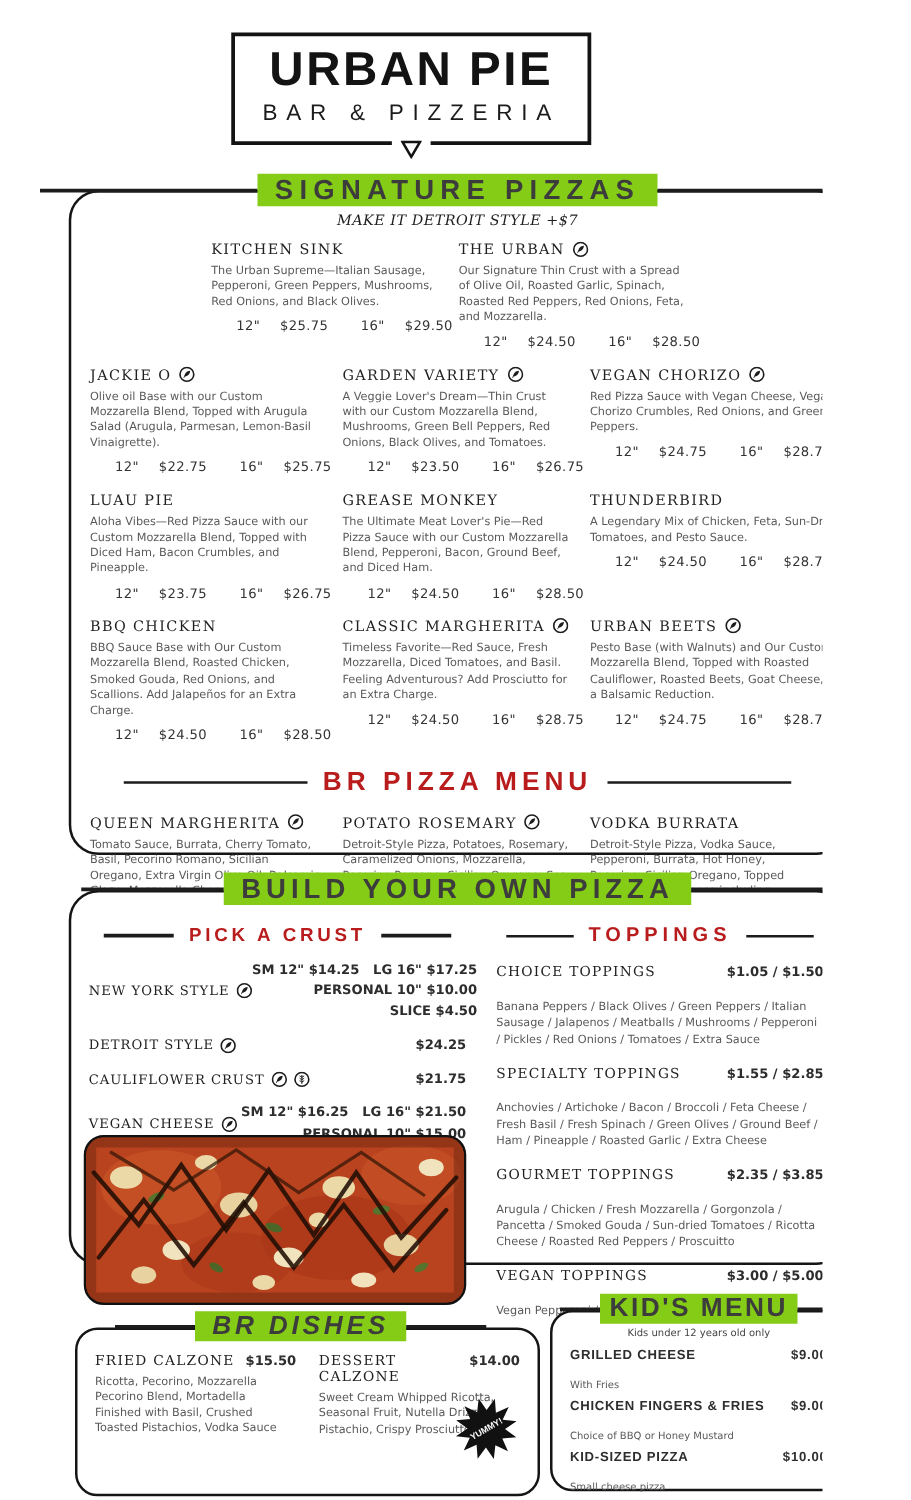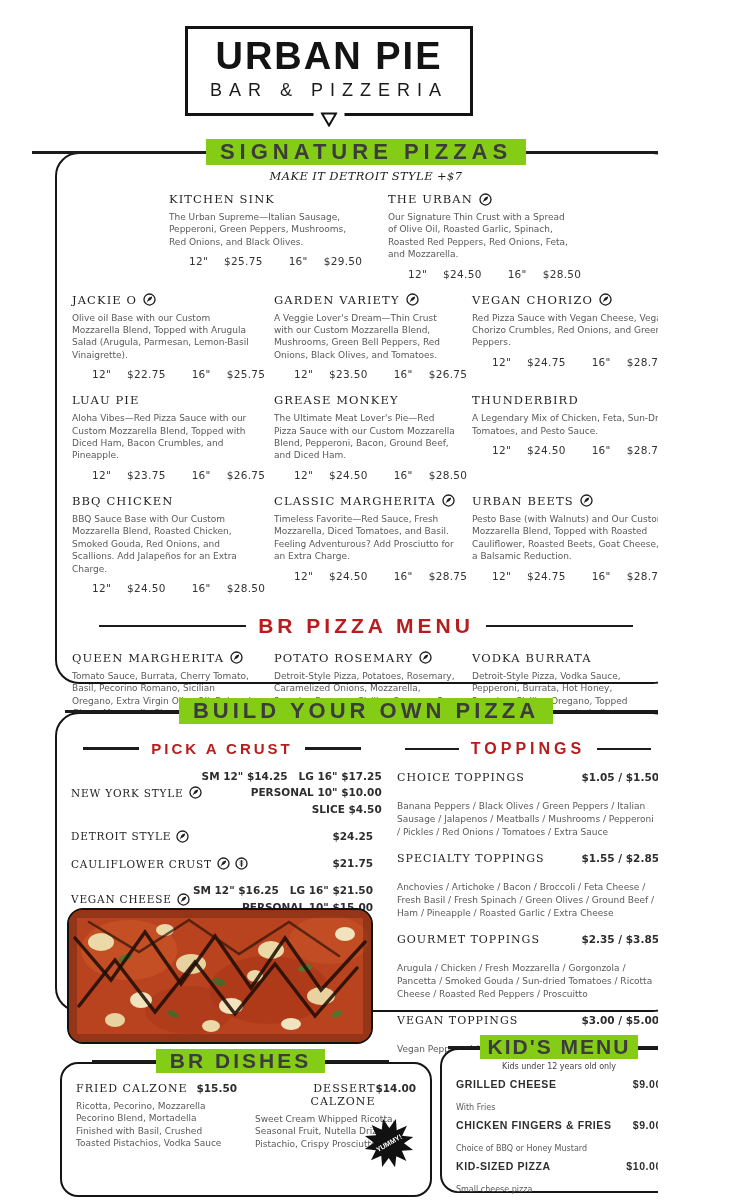--- a/index.html
+++ b/index.html
@@ -23,21 +23,21 @@
   .sub-heading .hline{flex:1;height:2.5px;background:#1c1c1c;}
   .sub-heading .htext{padding:0 12px;white-space:nowrap;}
 
   
   .sig-box{top:152px;left:55px;width:618px;height:528px;}
   .sig-box .sec-heading{top:-15px;left:-25px;right:-25px;font-size:22px;}
   .sig-box .sec-heading .htext{letter-spacing:5px;}
   .sig-sub{font-family:"DejaVu Serif",serif;font-style:italic;font-size:11.5px;text-align:center;
            color:#1d1d1d;padding-top:15px;letter-spacing:.4px;}
   .sig-row{display:grid;margin-top:13px;padding:0 15px;}
-  .sig-row.first{grid-template-columns:198px 198px;padding:0;margin-left:112px;margin-top:9px;gap:21px;}
+  .sig-row.first{grid-template-columns:198px 198px;padding:0;margin-left:112px;margin-top:9px;}
   .sig-row.r3{grid-template-columns:202px 198px 1fr;}
   .mid-heading{margin:20px 42px 0;font-size:21px;}
   .mid-heading .htext{letter-spacing:4px;}
 
   .item{padding-right:10px;}
   .iname{font-family:"DejaVu Serif",serif;font-size:11.5px;letter-spacing:1.1px;color:#1f1f1f;
          display:flex;align-items:center;gap:6px;white-space:nowrap;}
   .idesc{font-size:9px;color:#5a5a5a;line-height:1.38;margin-top:5px;padding-right:6px;}
   .iprice{display:flex;margin:7px 0 0 20px;font-size:10.5px;color:#333;letter-spacing:.3px;}
   .iprice .sz{margin-right:16px;}
@@ -55,28 +55,28 @@
   .crust-col .sub-heading .htext{letter-spacing:3px;}
   .top-col .sub-heading{font-size:16px;margin:0 8px;}
   .top-col .sub-heading .htext{letter-spacing:4px;}
   .crow{display:flex;justify-content:space-between;align-items:center;margin-top:11px;}
   .cname{font-family:"DejaVu Serif",serif;font-size:10.5px;letter-spacing:.8px;display:flex;gap:5px;
          align-items:center;color:#1f1f1f;white-space:nowrap;padding-top:1px;}
   .cprices{text-align:right;font-size:10.5px;font-weight:bold;color:#2d2d2d;line-height:1.55;white-space:nowrap;}
   .pizza-photo{position:absolute;left:-4px;top:168px;width:302px;height:132px;border:2px solid #111;
                border-radius:16px;overflow:hidden;background:#bc4520;}
   .tgroup{margin-top:13px;}
-  .ghead{display:flex;justify-content:space-between;align-items:baseline;text-align:right;}
+  .ghead{display:flex;justify-content:space-between;align-items:baseline;}
   .gname{font-family:"DejaVu Serif",serif;font-size:11px;letter-spacing:1px;color:#1f1f1f;}
   .gprice{font-size:10.5px;font-weight:bold;color:#2d2d2d;white-space:nowrap;}
   .glist{font-size:9px;color:#5a5a5a;line-height:1.45;margin-top:16px;}
 
   
   .dishes-box{top:1062px;left:60px;width:368px;height:131px;border-radius:18px;}
-  .dishes-box .sec-heading{top:-15px;left:30px;right:41px;font-size:21px;}
+  .dishes-box .sec-heading{top:-15px;left:30px;right:41px;font-size:21px;font-style:italic;}
   .dishes-box .sec-heading .htext{letter-spacing:3px;}
   .dish-cols{display:flex;gap:18px;padding:18px 14px 0;}
   .dish{flex:1;position:relative;}
   .badge{position:absolute;right:2px;bottom:-18px;width:50px;height:50px;transform:rotate(-14deg);}
 
   
   .kids-box{top:1048px;left:440px;width:234px;height:141px;border-radius:18px;}
   .kids-box .sec-heading{top:-15px;left:6px;right:6px;font-size:21px;}
   .kids-box .sec-heading .htext{letter-spacing:2px;padding:0 8px;}
   .ksub{text-align:center;font-size:8px;color:#444;padding-top:12px;}

